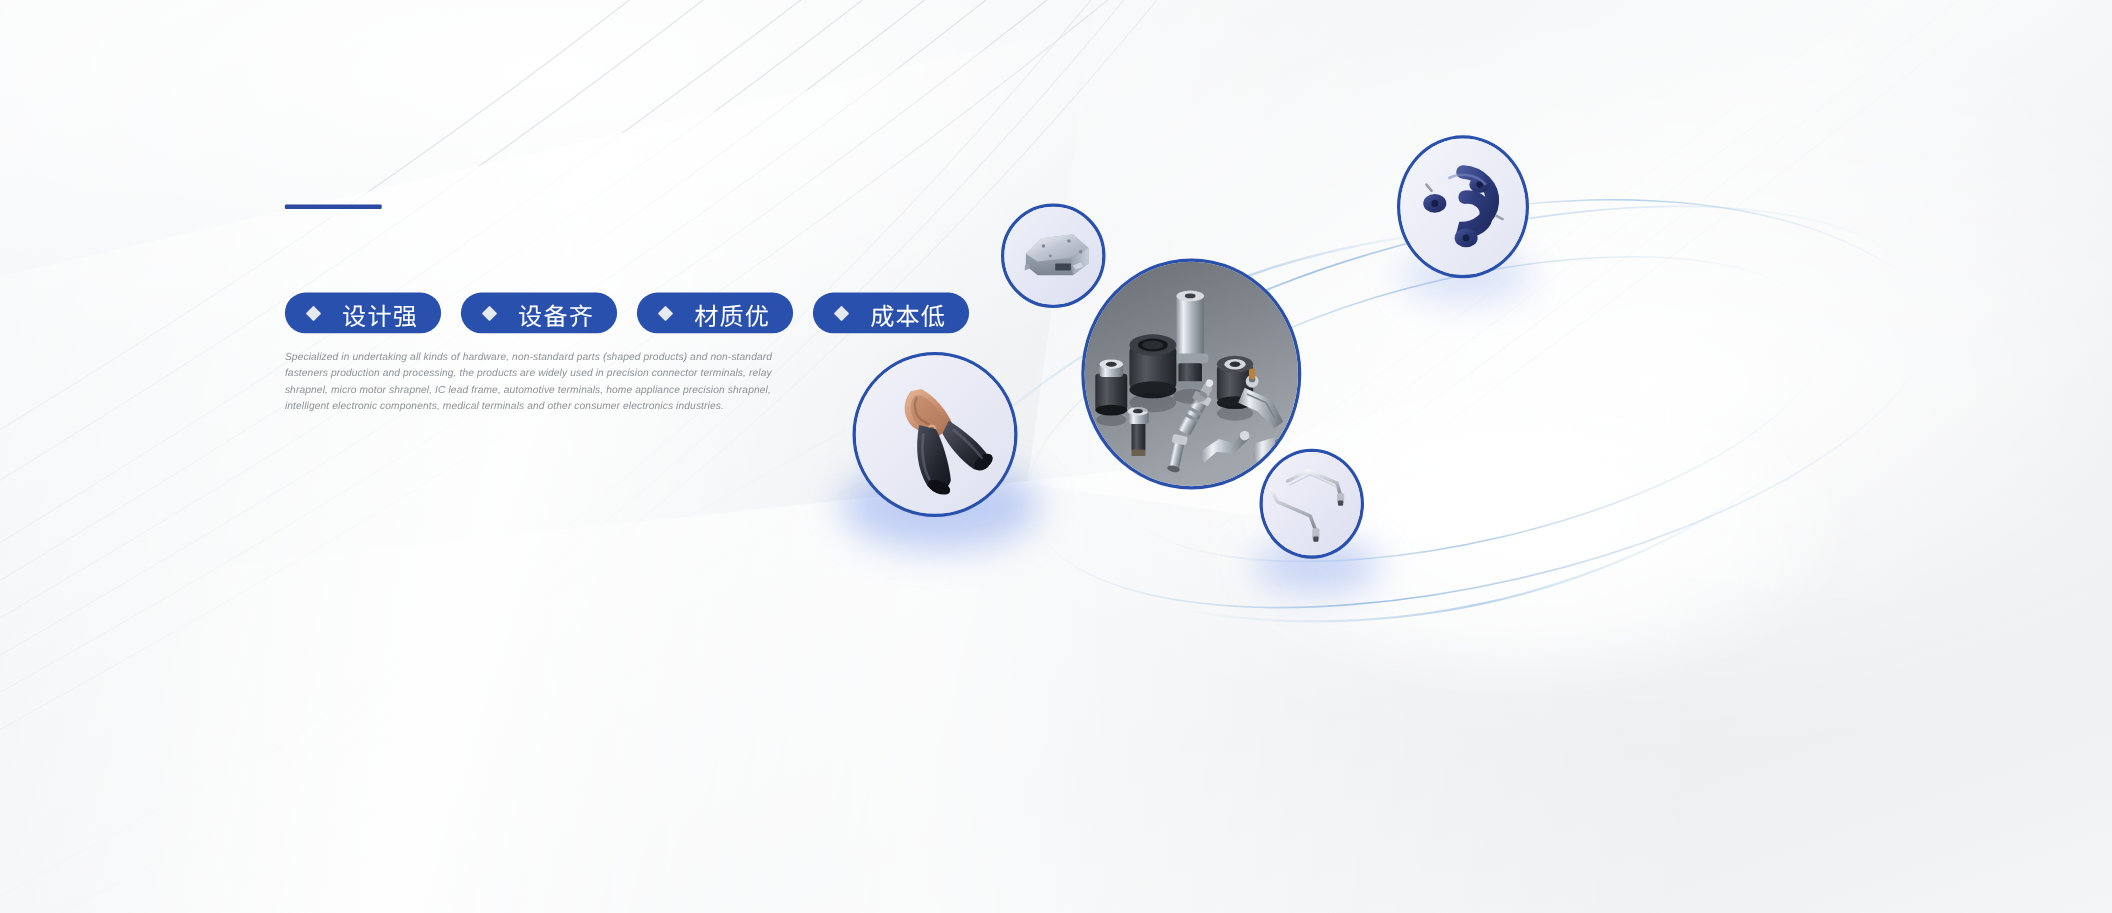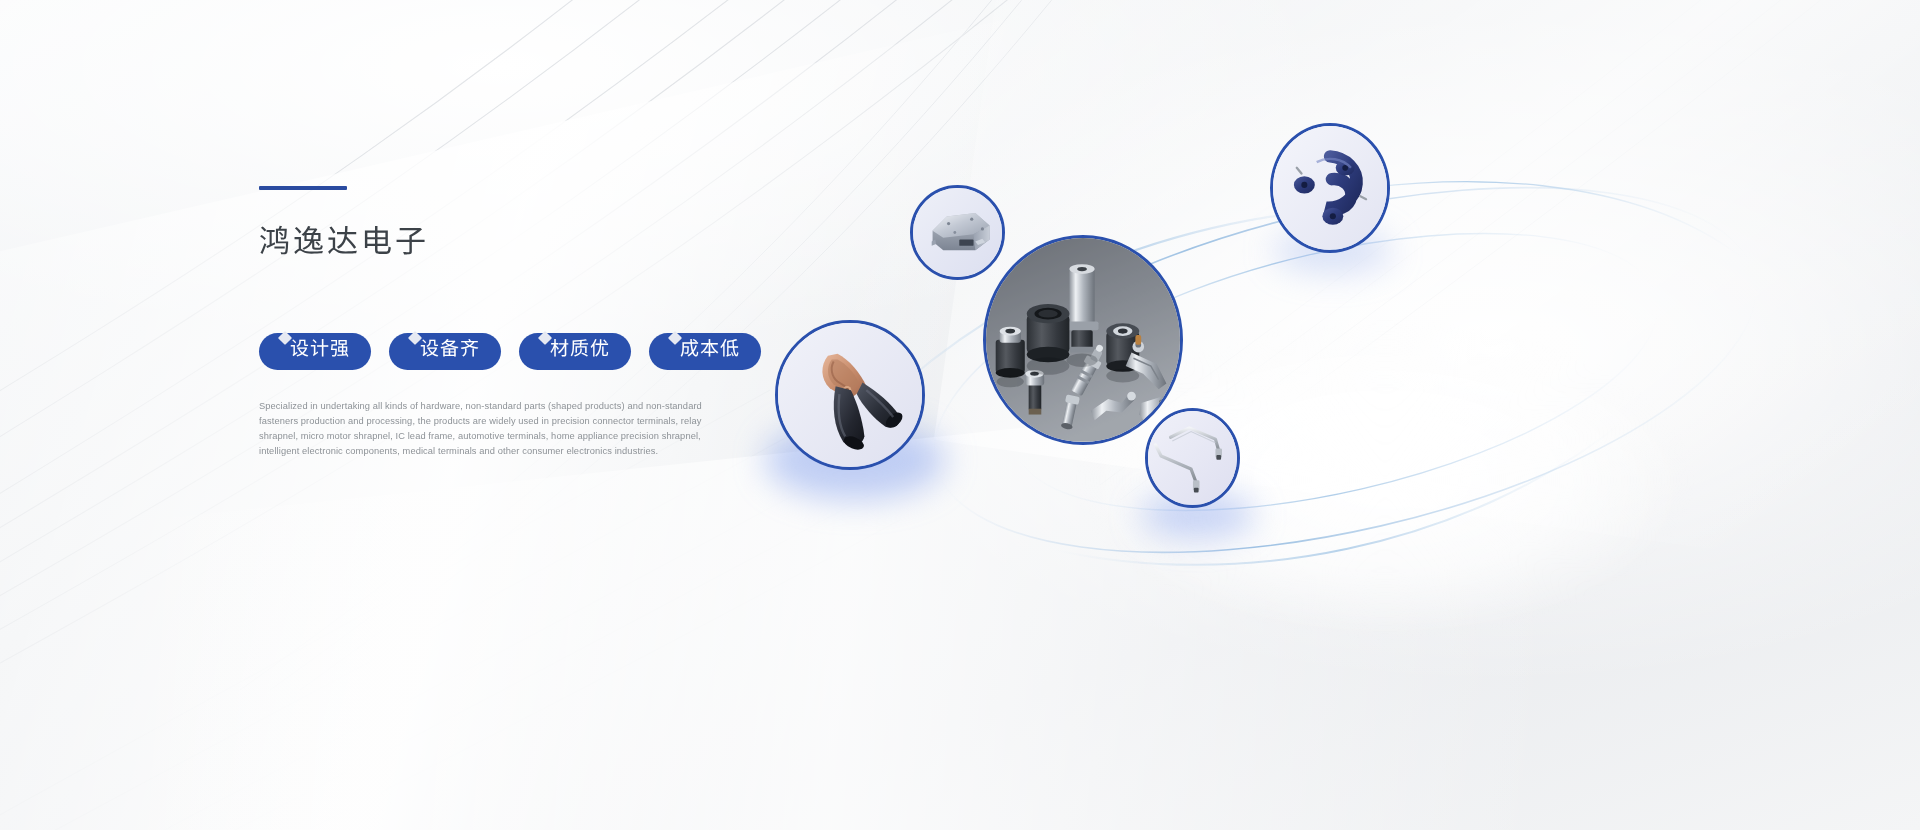--- a/index.html
+++ b/index.html
@@ -71,37 +71,38 @@
     -webkit-text-fill-color:transparent;color:transparent;
     -webkit-mask-image:linear-gradient(to top,rgba(0,0,0,0) 8%,rgba(0,0,0,.85) 92%);
             mask-image:linear-gradient(to top,rgba(0,0,0,0) 8%,rgba(0,0,0,.85) 92%);
     font-family:"Liberation Sans","DejaVu Sans",sans-serif;
     pointer-events:none;
   }
 
   
   .pills{display:flex;gap:18px;margin-top:76px;}
   .pill{
-    display:inline-flex;align-items:flex-start;gap:0;
+    display:inline-flex;align-items:center;gap:21px;
     height:37px;padding:0 21px;border-radius:19px;
     background:#2a50ad;color:#ffffff;
-    font-size:19px;letter-spacing:1px;white-space:nowrap;
+    font-size:22px;letter-spacing:1px;white-space:nowrap;
     border:none;cursor:pointer;
     font-family:"Liberation Sans","DejaVu Sans",sans-serif;
   }
   .pill .dia{
     width:10px;height:10px;background:#e6e9f2;
     transform:rotate(45deg);border-radius:1px;flex:0 0 auto;
   }
 
   
   .blurb{
-    margin-top:29px;width:460px;
+    margin-top:14px;width:460px;
     font-size:9.3px;line-height:1.62;color:#8d9297;letter-spacing:.1px;
     font-family:"Liberation Sans","DejaVu Sans",sans-serif;
+    font-style:italic;
   }
 
   
   .visual{position:absolute;left:905px;top:120px;width:1015px;height:580px;}
   .visual svg{position:absolute;left:0;top:0;}
 
   .glowpad{
     position:absolute;left:70px;top:150px;width:820px;height:420px;
     background:radial-gradient(ellipse 50% 50% at 50% 50%,#ffffff 0%,rgba(255,255,255,.65) 45%,rgba(255,255,255,0) 75%);
     filter:blur(2px);
@@ -167,21 +168,20 @@
   </svg>
 
   <div class="sheen sheen-a"></div>
   <div class="sheen sheen-b"></div>
   <div class="sheen sheen-c"></div>
 
   <div class="copy">
 
     <div class="accent-bar"></div>
 
-    <div class="brand">鸿逸达电子</div>
 
 
     <div class="pills">
       <button class="pill">
         <span class="dia"></span>
         <span>设计强</span>
       </button>
       <button class="pill">
         <span class="dia"></span>
         <span>设备齐</span>

